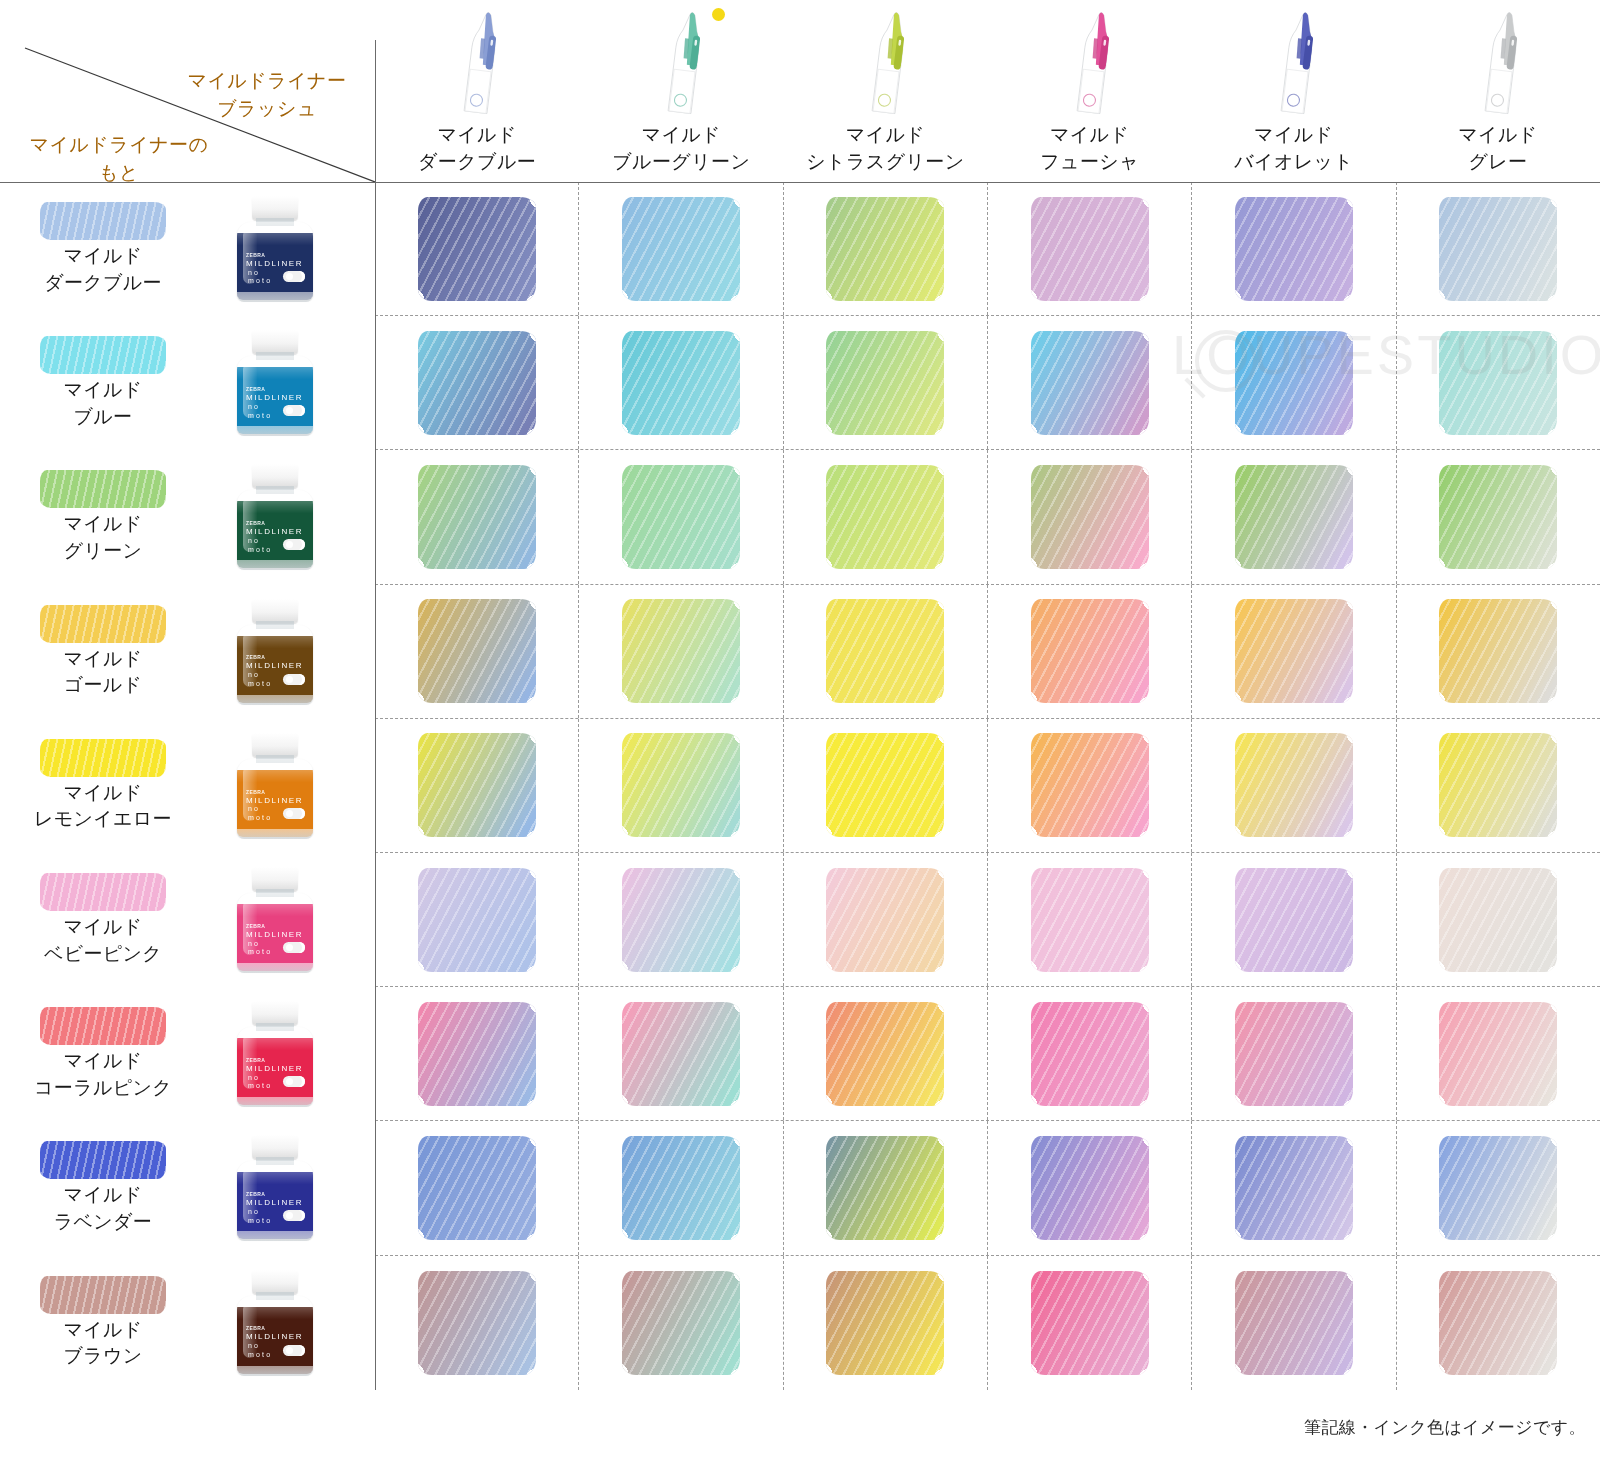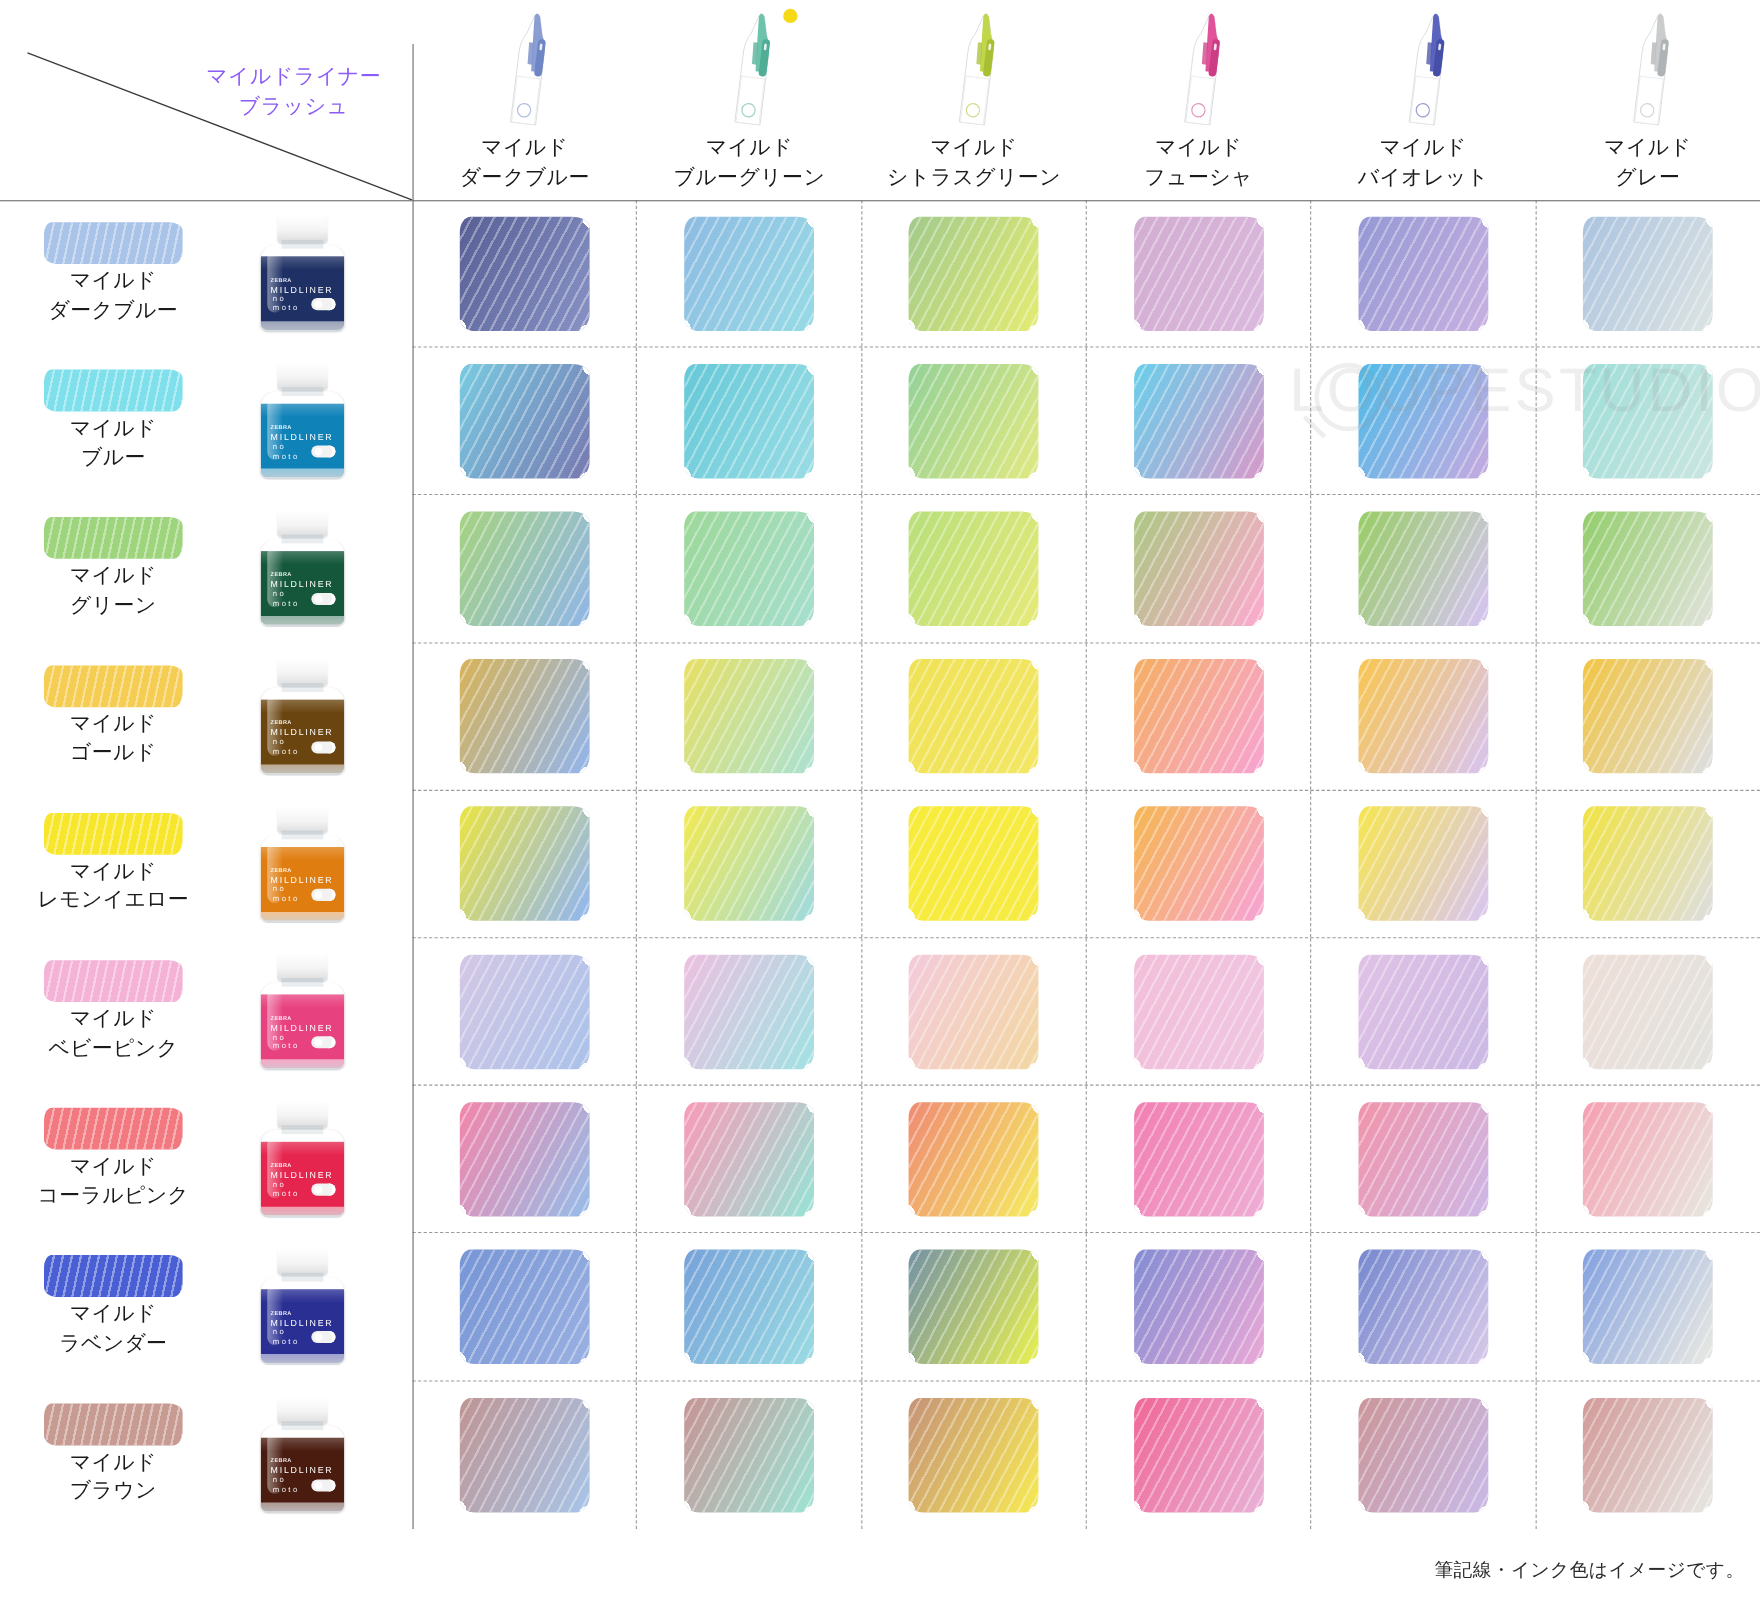--- a/index.html
+++ b/index.html
@@ -25,24 +25,25 @@
   #corner-diag {
     position: absolute;
     left: 0; top: 0;
     width: 375px; height: 182px;
     pointer-events: none;
   }
   .corner-label {
     position: absolute;
     font-size: 19px;
     line-height: 1.45;
-    color: #8b5cf6;
+    color: #a16207;
     letter-spacing: 0.5px;
     white-space: pre-line;
     text-align: center;
+    margin-top: 11px;
   }
   #corner-top-right {
     right: 8px; top: 56px;
     width: 200px;
   }
   #corner-bottom-left {
     left: 4px; top: 120px;
     width: 230px;
   }
 
@@ -372,20 +373,22 @@
 <body>
 
 <div id="page">
 
   <div id="corner">
     <svg id="corner-diag" viewBox="0 0 375 182" preserveAspectRatio="none">
       <line x1="25" y1="48" x2="375" y2="182" stroke="#3a3a3a" stroke-width="1.2"></line>
     </svg>
     <div class="corner-label" id="corner-top-right">マイルドライナー
 ブラッシュ</div>
+    <div class="corner-label" id="corner-bottom-left">マイルドライナーの
+もと</div>
   </div>
 
   <div id="col-headers">
       <div class="col-head">
         <svg class="pen" viewBox="0 0 46 110">
           <path d="M16 104 L16 40 Q16 30 21 22 L26 6 Q28 1 31 6 L35 22 Q39 30 39 40 L39 104 Z" fill="#ffffff" stroke="#d8dadc" stroke-width="0.8"></path>
           <path d="M26 6 Q28 1 31 6 L35 22 Q39 30 39 40 L39 56 L29 56 L27 24 Z" fill="#8a9ed4"></path>
           <rect x="32" y="26" width="7" height="34" rx="3.5" fill="#6f86c4"></rect>
           <path d="M24 30 L28 30 L29 50 L25 50 Z" fill="#6f86c4" opacity="0.75"></path>
           <rect x="17" y="62" width="21" height="42" fill="#ffffff" stroke="#e2e4e6" stroke-width="0.6"></rect>

